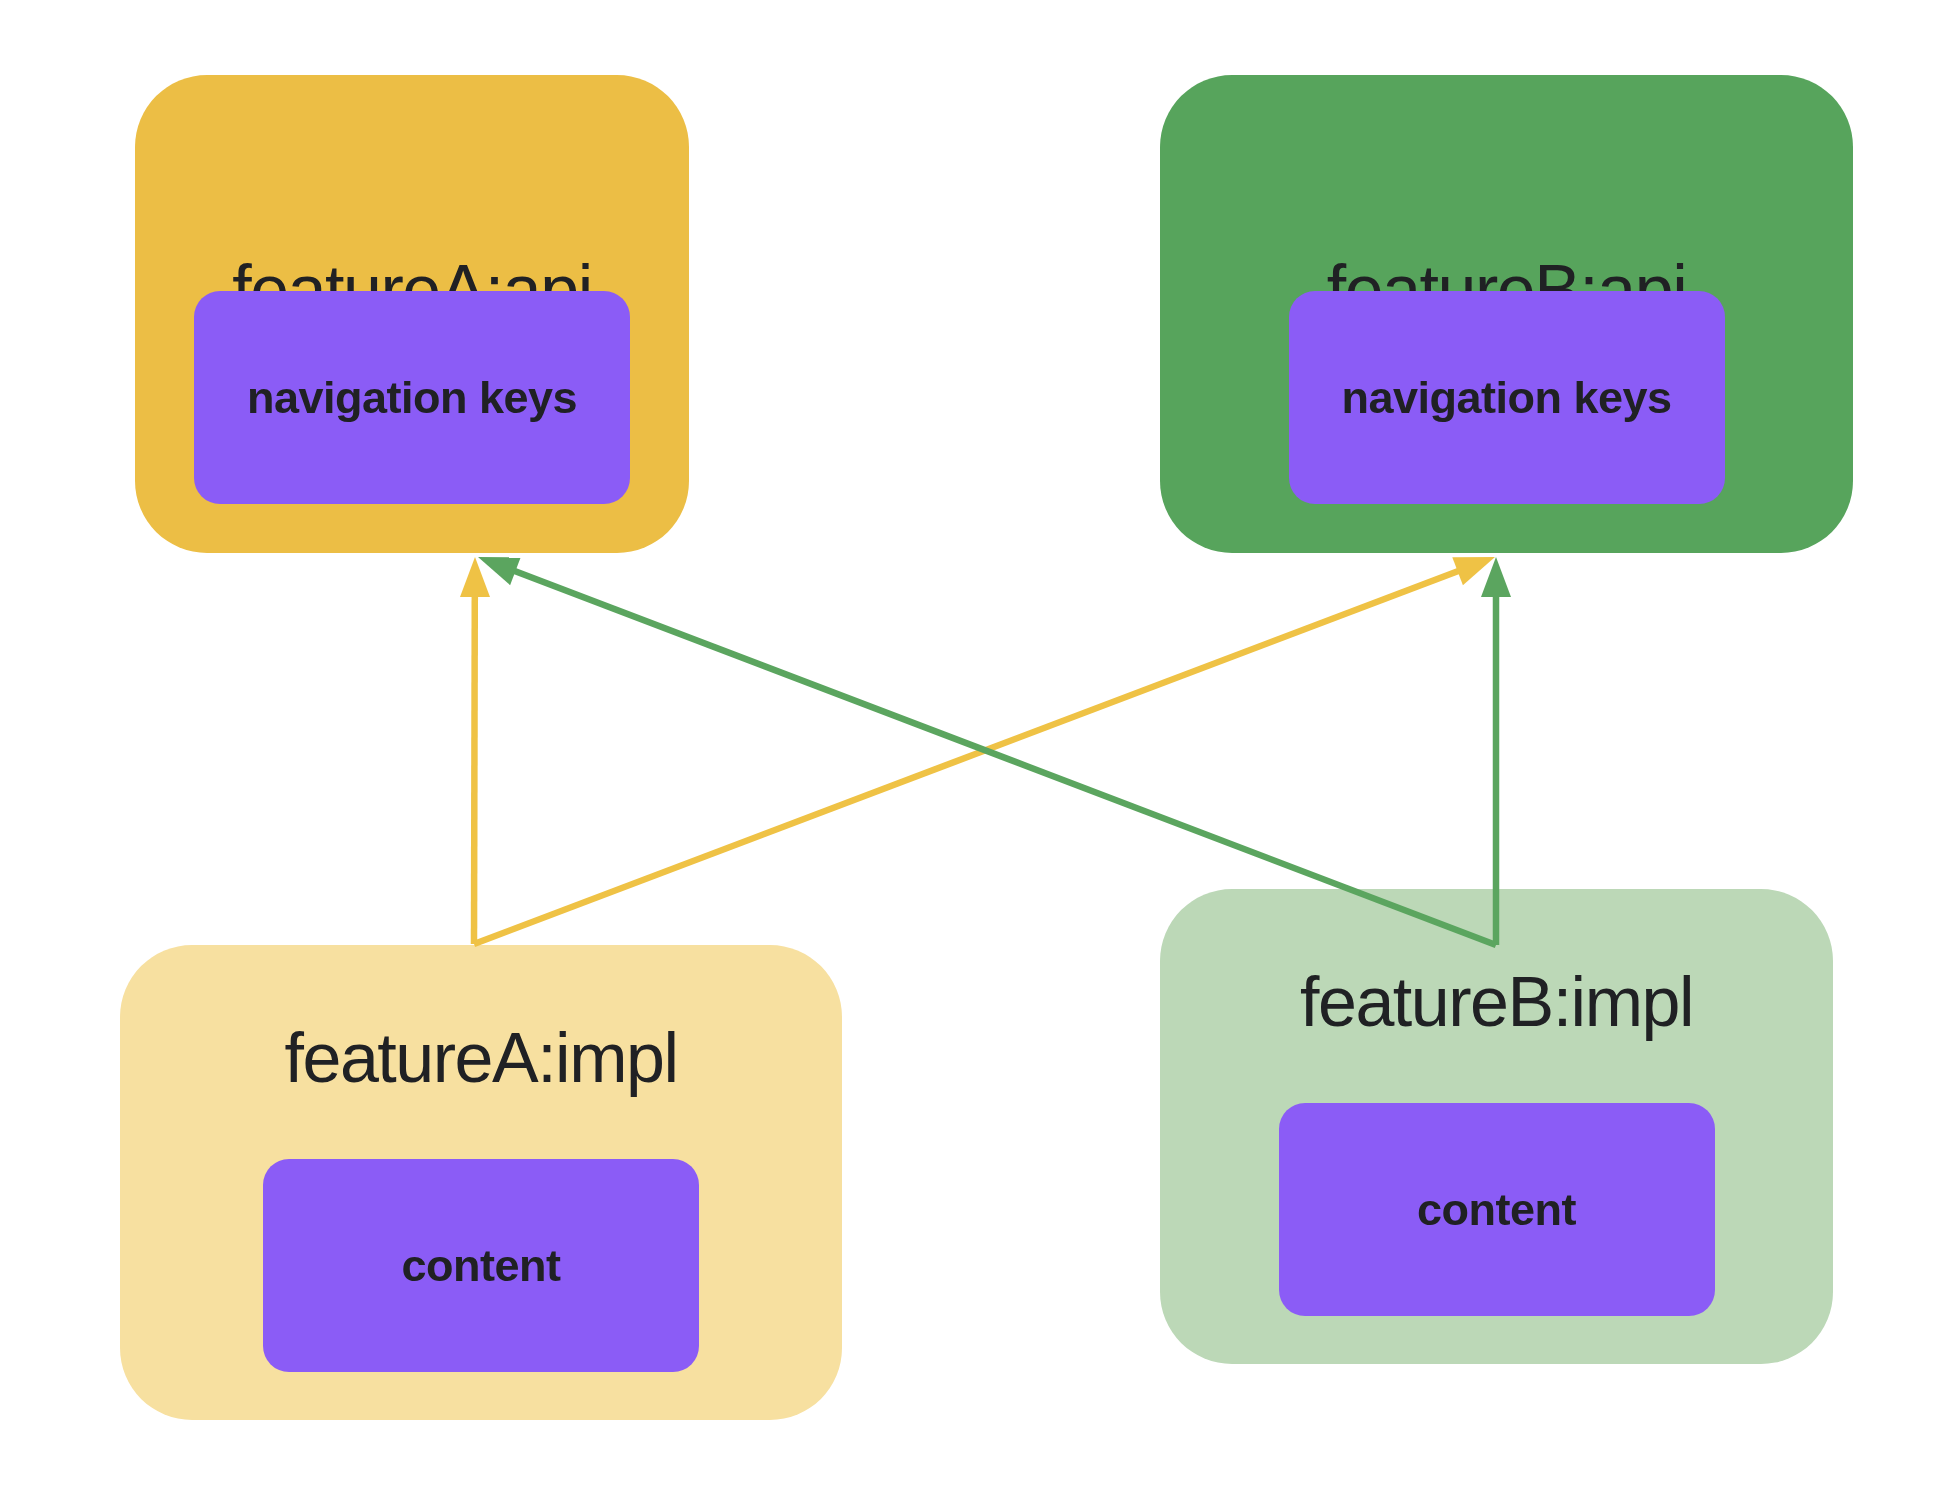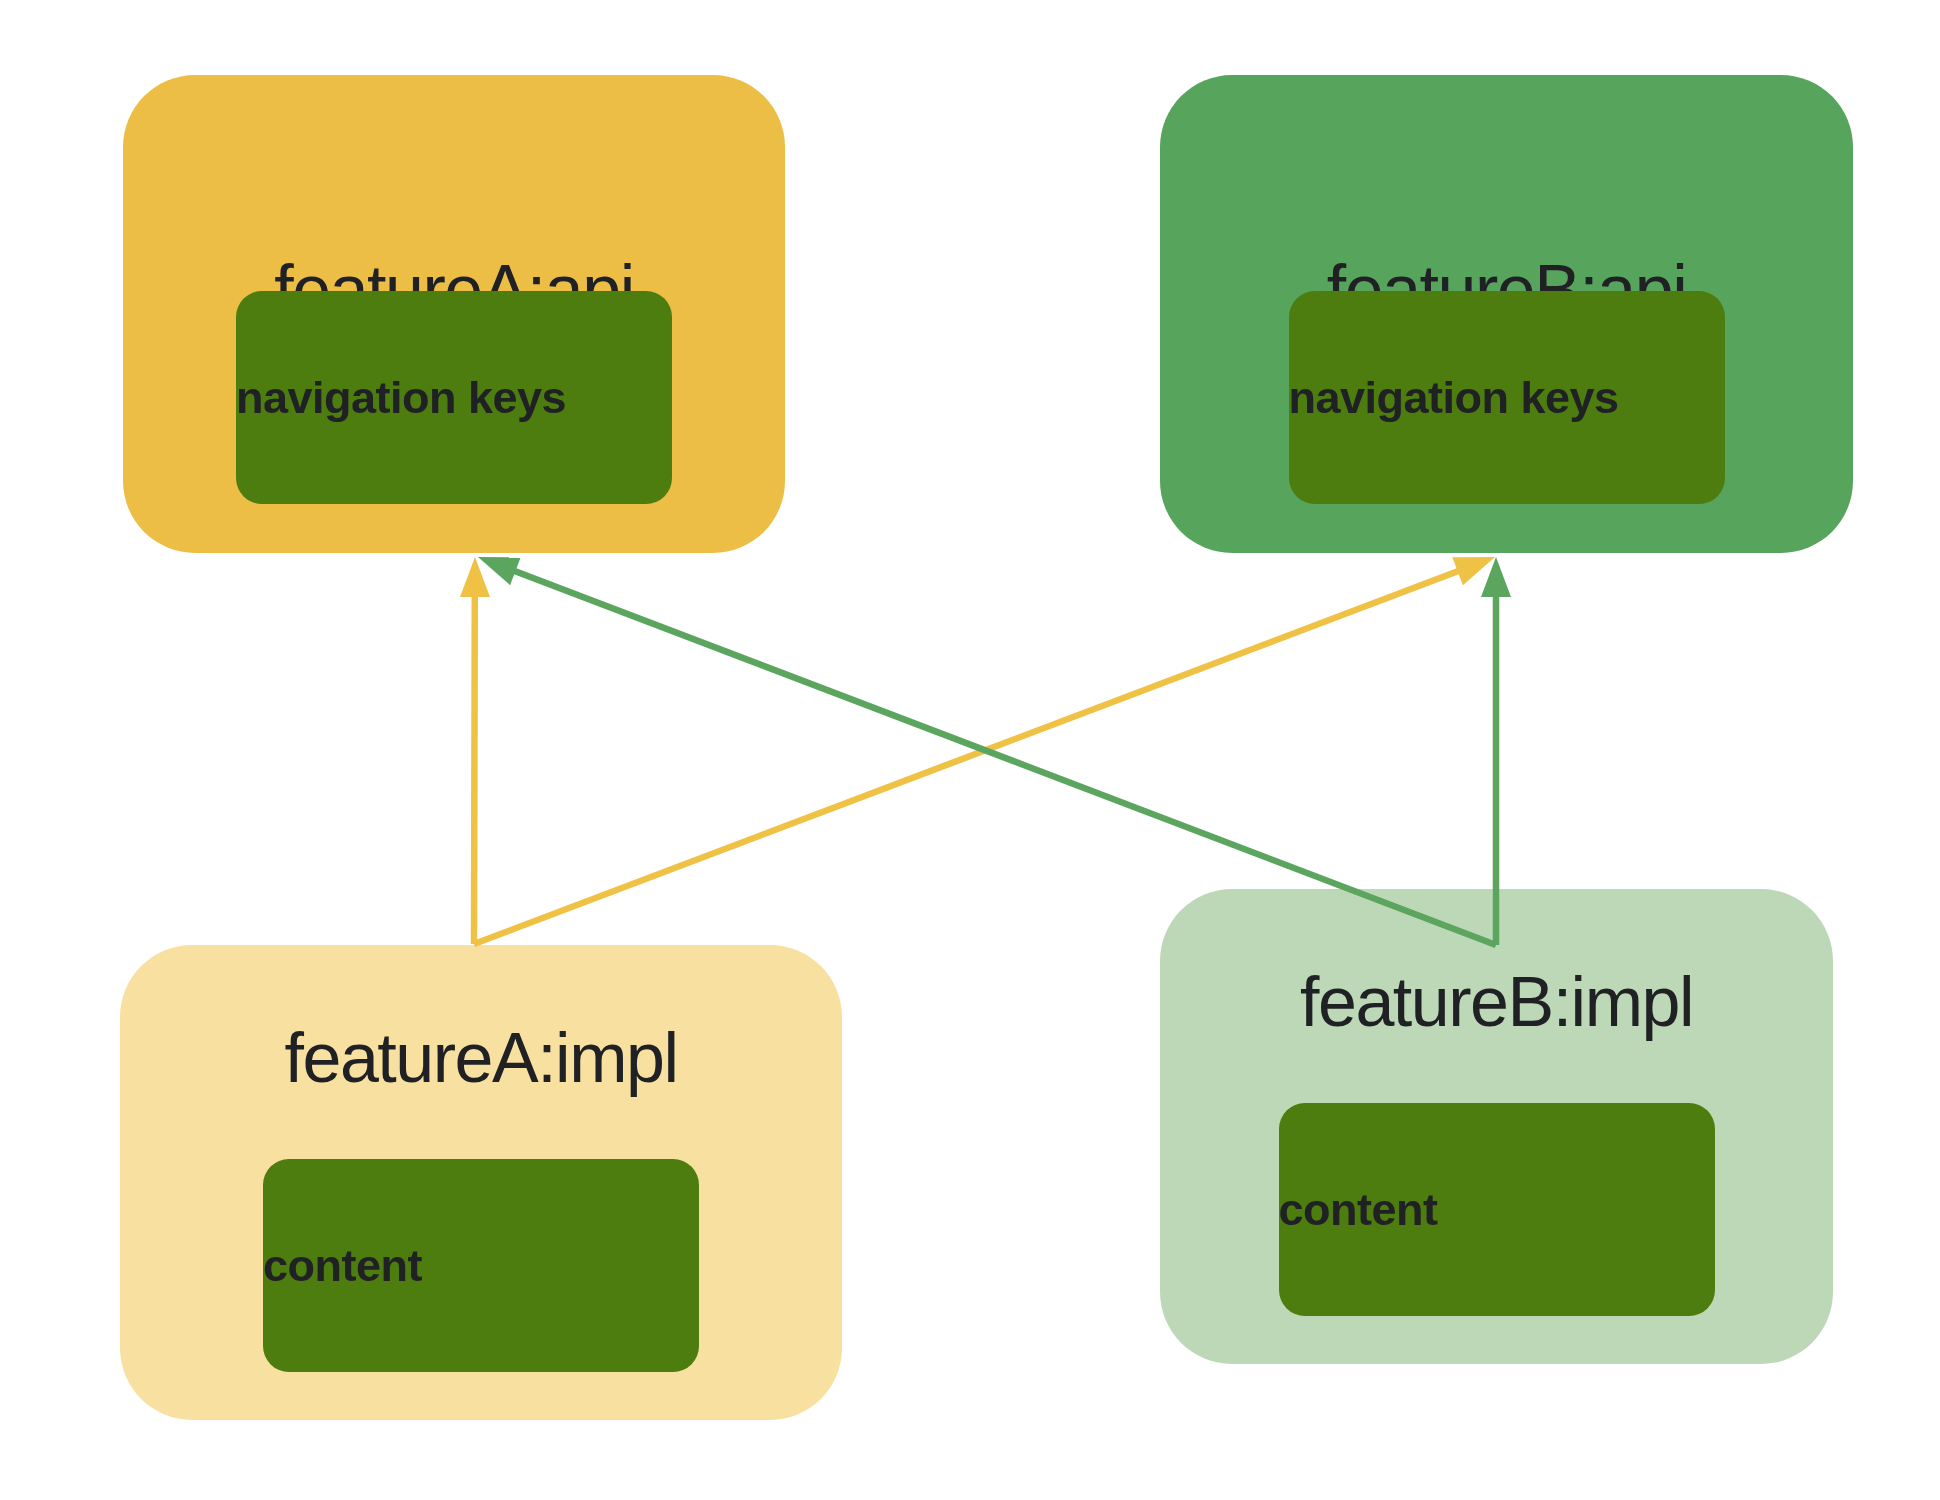--- a/index.html
+++ b/index.html
@@ -14,21 +14,21 @@
   .canvas {
     position: relative;
     width: 1940px;
     height: 1500px;
     background: #ffffff;
   }
   .node {
     position: absolute;
     border-radius: 72px;
   }
-  .node-a-api  { left: 123px;  top: 75px;  width: 662px; height: 478px; }
+  .node-a-api  { left: 135px;  top: 75px;  width: 554px; height: 478px; }
   .node-b-api  { left: 1160px; top: 75px;  width: 673px; height: 478px; padding-left: 20px; }
   .node-a-impl { left: 120px;  top: 945px; width: 722px; height: 475px; }
   .node-b-impl { left: 1160px; top: 889px; width: 673px; height: 475px; }
 
   .node-title {
     position: absolute;
     left: 0;
     right: 0;
     text-align: center;
     font-size: 70px;
@@ -41,24 +41,24 @@
   .api-title  { top: 180px; }
   .impl-title { top: 78px; }
 
   .inner-box {
     position: absolute;
     left: 50%;
     transform: translateX(-50%);
     width: 436px;
     height: 213px;
     border-radius: 26px;
-    background: #4d7c0f;
+    background: #8b5cf6;
     display: flex;
     align-items: center;
-    justify-content: flex-start;
+    justify-content: center;
   }
   .api-inner  { top: 216px; }
   .impl-inner { top: 214px; }
 
   .inner-label {
     font-size: 45px;
     font-weight: 600;
     letter-spacing: -0.5px;
     color: #202124;
     white-space: nowrap;

